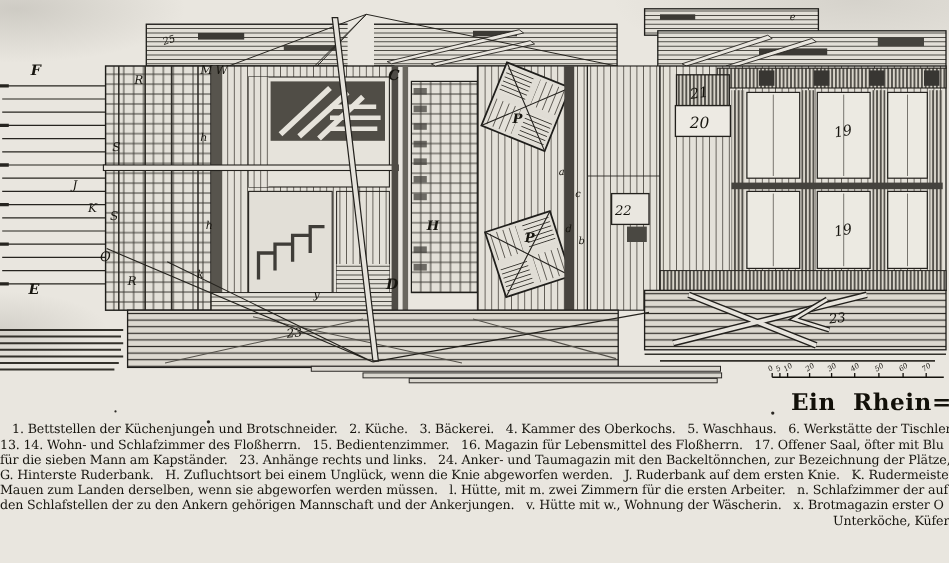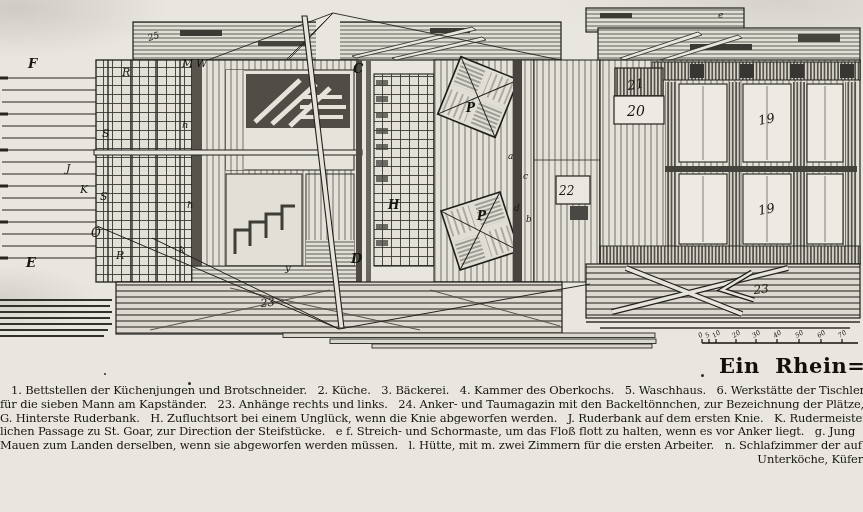--- a/index.html
+++ b/index.html
@@ -294,18 +294,19 @@
 </div>
 
 <div class="speck s1"></div>
 <div class="speck s2"></div>
 <div class="speck s3"></div>
 
 <div class="title-line">Ein  Rhein=Floß  v</div>
 
 <div class="legend" id="legend">
     <div class="legend-line indent">1. Bettstellen der Küchenjungen und Brotschneider.   2. Küche.   3. Bäckerei.   4. Kammer des Oberkochs.   5. Waschhaus.   6. Werkstätte der Tischler, Zim</div>
+    <div class="legend-line">13. 14. Wohn- und Schlafzimmer des Floßherrn.   15. Bedientenzimmer.   16. Magazin für Lebensmittel des Floßherrn.   17. Offener Saal, öfter mit Blu</div>
     <div class="legend-line">für die sieben Mann am Kapständer.   23. Anhänge rechts und links.   24. Anker- und Taumagazin mit den Backeltönnchen, zur Bezeichnung der Plätze, w</div>
     <div class="legend-line">G. Hinterste Ruderbank.   H. Zufluchtsort bei einem Unglück, wenn die Knie abgeworfen werden.   J. Ruderbank auf dem ersten Knie.   K. Rudermeisterbä</div>
-    <div class="legend-line">lichen Passage zu St. Goar, zur Direction der Steifstücke.   e f. Streich- und Schormaste, um das Floß flott zu halten, wenn es vor Anker liegt.   g. Jung</div>
     <div class="legend-line">Mauen zum Landen derselben, wenn sie abgeworfen werden müssen.   l. Hütte, mit m. zwei Zimmern für die ersten Arbeiter.   n. Schlafzimmer der auf das</div>
+    <div class="legend-line">den Schlafstellen der zu den Ankern gehörigen Mannschaft und der Ankerjungen.   v. Hütte mit w., Wohnung der Wäscherin.   x. Brotmagazin erster O</div>
     <div class="legend-line right">Unterköche, Küfer</div>
   </div>
 
 </body></html>

